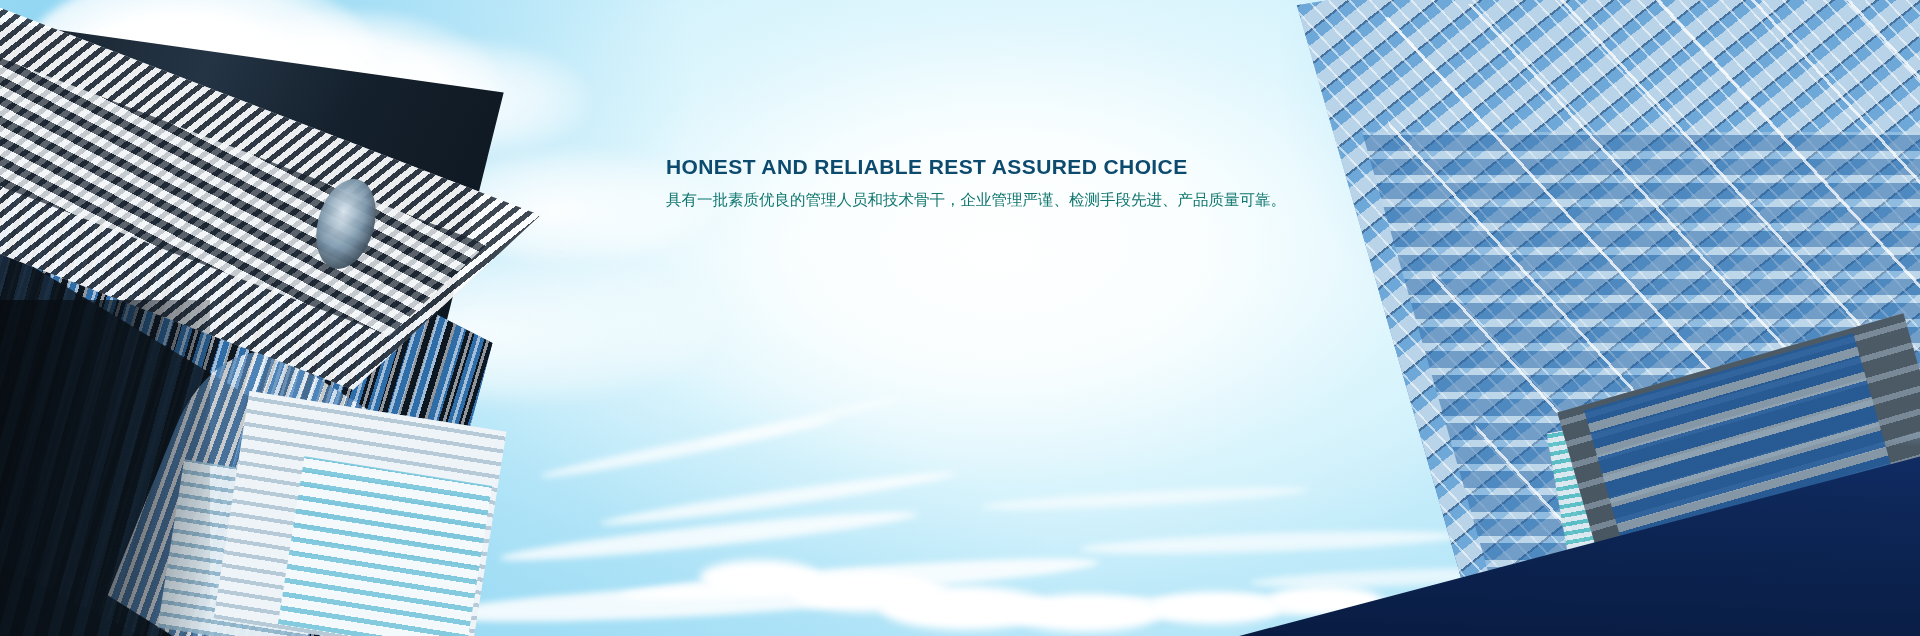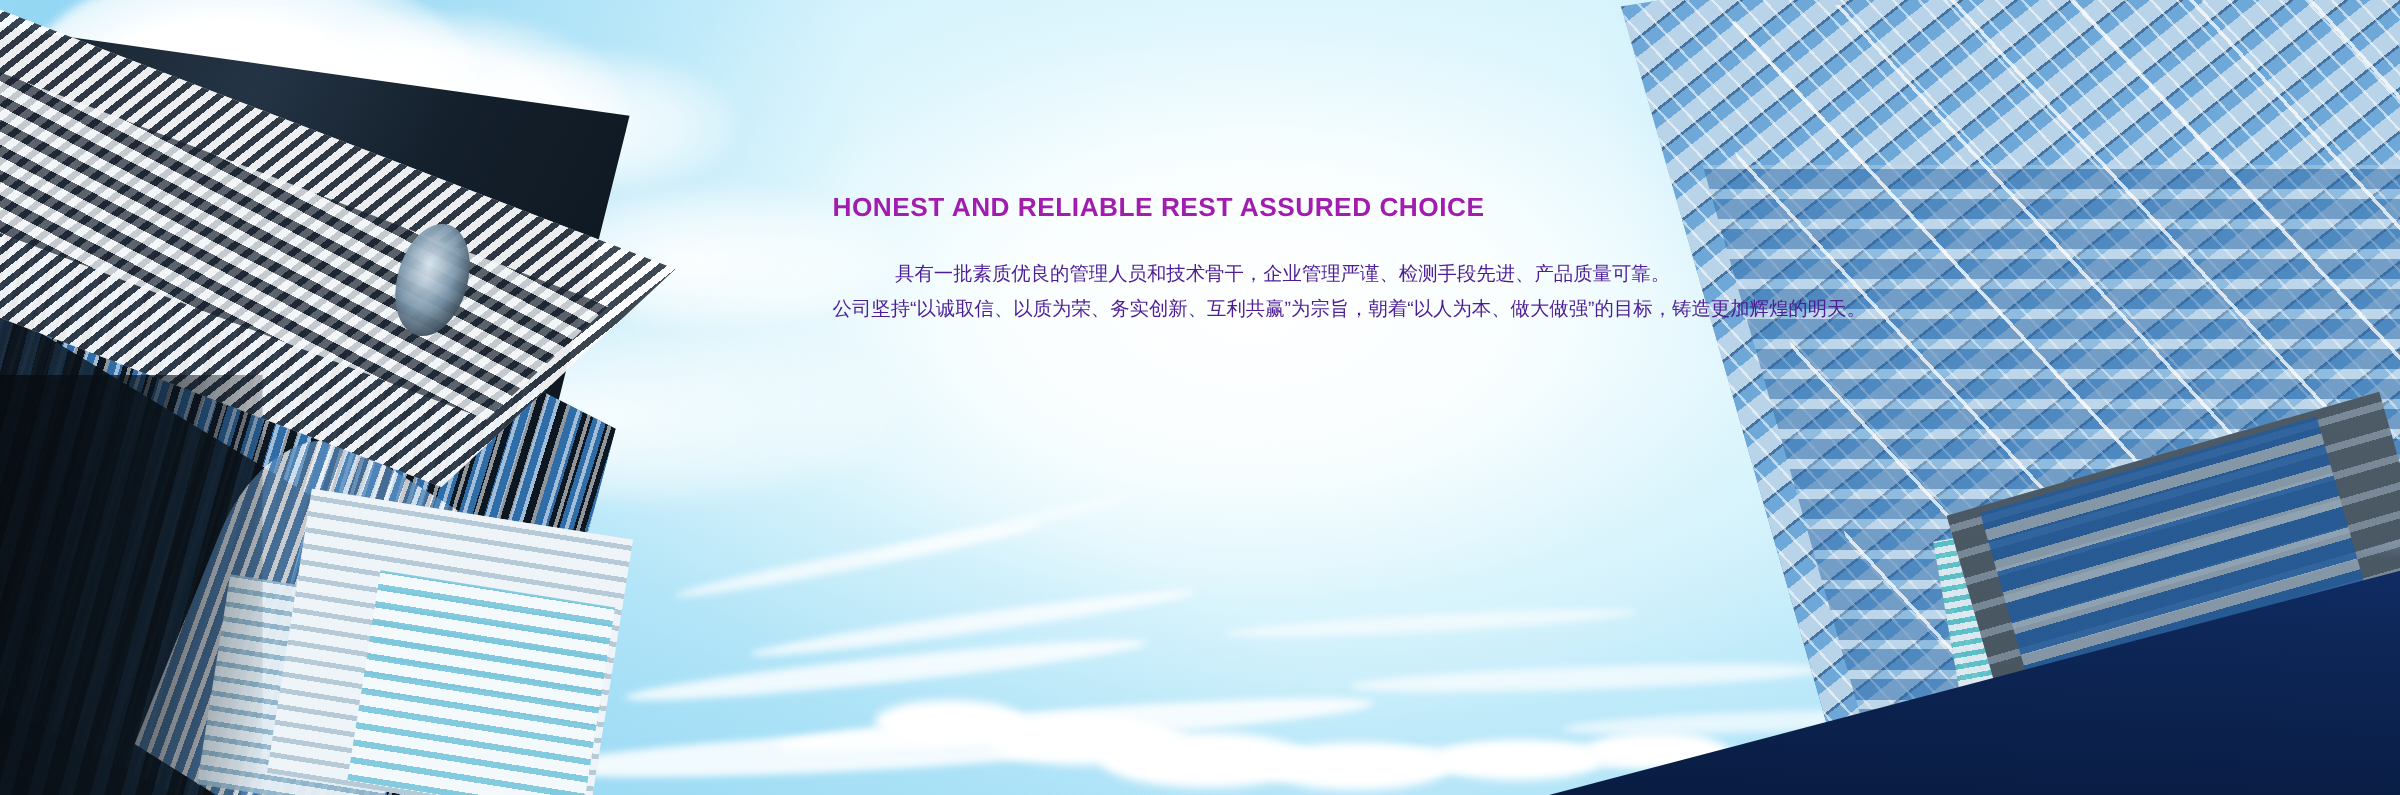--- a/index.html
+++ b/index.html
@@ -236,44 +236,43 @@
 
   
   .copy{
     position:absolute;
     left:666px;
     top:155px;
     width:720px;
     z-index:40;
   }
   .eyebrow{
-    color:#a21caf;
+    color:#0c4a6e;
     font-size:21px;
     font-weight:600;
     letter-spacing:0.4px;
     line-height:1.1;
     white-space:nowrap;
   }
   .headline{
     margin-top:9px;
     color:#e0301a;
     font-size:57px;
     font-weight:bold;
     letter-spacing:2px;
     line-height:1.12;
     white-space:nowrap;
   }
   .headline .dot{ font-size:40px; vertical-align:6px; padding:0 6px; }
   .body{
-    margin-top:28px;
-    color:#4c1d95;
+    margin-top:8px;
+    color:#0f766e;
     font-size:15.5px;
     line-height:1.82;
     white-space:nowrap;
-    text-align:center;
   }
   .body .ln{ display:block; }
 </style>
 </head>
 <body>
 
 <div class="banner">
 
   <div class="sky"></div>
   <div class="sky-tl"></div>
@@ -338,17 +337,16 @@
     <div class="rb-blue-panels"></div>
   </div>
 
   <div class="navy-wedge"></div>
   <div class="navy-edge"></div>
 
   <div class="copy">
     <div class="eyebrow">HONEST AND RELIABLE  REST ASSURED CHOICE</div>
     <div class="body">
       <span class="ln">具有一批素质优良的管理人员和技术骨干，企业管理严谨、检测手段先进、产品质量可靠。</span>
-      <span class="ln">公司坚持“以诚取信、以质为荣、务实创新、互利共赢”为宗旨，朝着“以人为本、做大做强”的目标，铸造更加辉煌的明天。</span>
     </div>
   </div>
 
 </div>
 
 </body></html>

